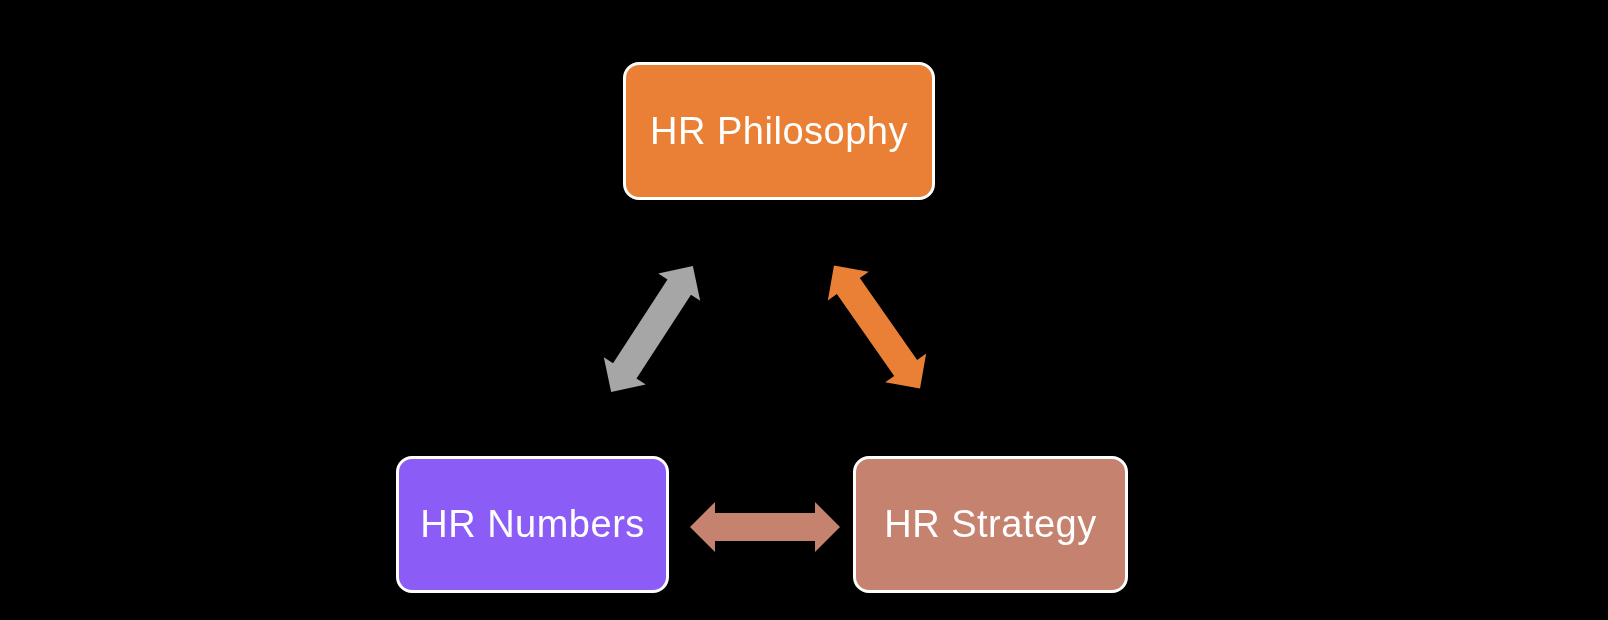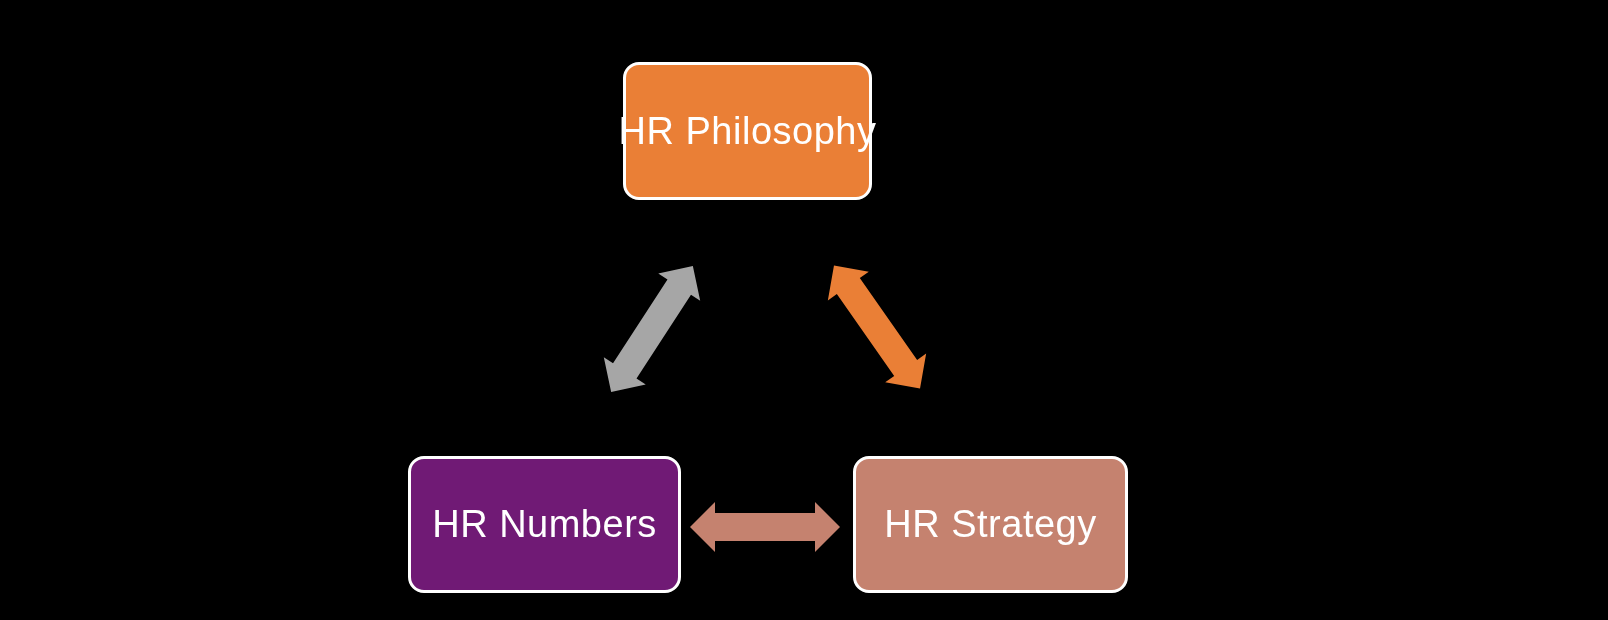--- a/index.html
+++ b/index.html
@@ -22,21 +22,21 @@
     border-radius: 16px;
     display: flex;
     align-items: center;
     justify-content: center;
     color: #ffffff;
     font-size: 38px;
     font-weight: 400;
     letter-spacing: 0.5px;
     white-space: nowrap;
   }
-  .node-philosophy { left: 623px; top: 62px;  width: 249px; height: 138px; }
+  .node-philosophy { left: 623px; top: 62px;  width: 312px; height: 138px; }
   .node-numbers    { left: 396px; top: 456px; width: 273px; height: 137px; }
   .node-strategy   { left: 853px; top: 456px; width: 275px; height: 137px; }
 
   .connector {
     position: absolute;
     width: 150px;
     height: 50px;
     overflow: visible;
   }
   .connector-philosophy-numbers  { left: 577px; top: 304px; transform: rotate(-57deg); }
@@ -57,21 +57,21 @@
   </svg>
 
   <svg class="connector connector-numbers-strategy" viewBox="0 0 150 50">
     <polygon points="0,25 25,0 25,11 125,11 125,0 150,25 125,50 125,39 25,39 25,50" fill="#C5826F"></polygon>
   </svg>
 
   <div class="node node-philosophy" style="background-color: rgb(234, 127, 54);">
     <span class="node-label">HR Philosophy</span>
   </div>
 
-  <div class="node node-numbers" style="background-color: #701a75; margin-left: 12px;">
+  <div class="node node-numbers" style="background-color: #8b5cf6;">
     <span class="node-label">HR Numbers</span>
   </div>
 
   <div class="node node-strategy" style="background-color: rgb(197, 130, 111); text-align: center;">
     <span class="node-label">HR Strategy</span>
   </div>
 
 </div>
 
 </body></html>

